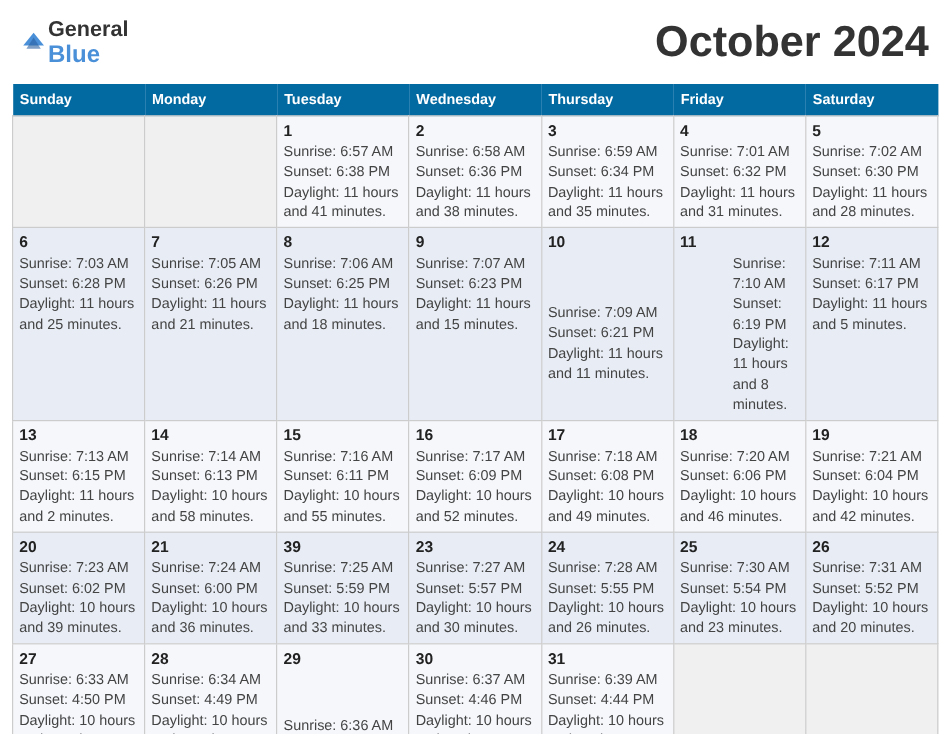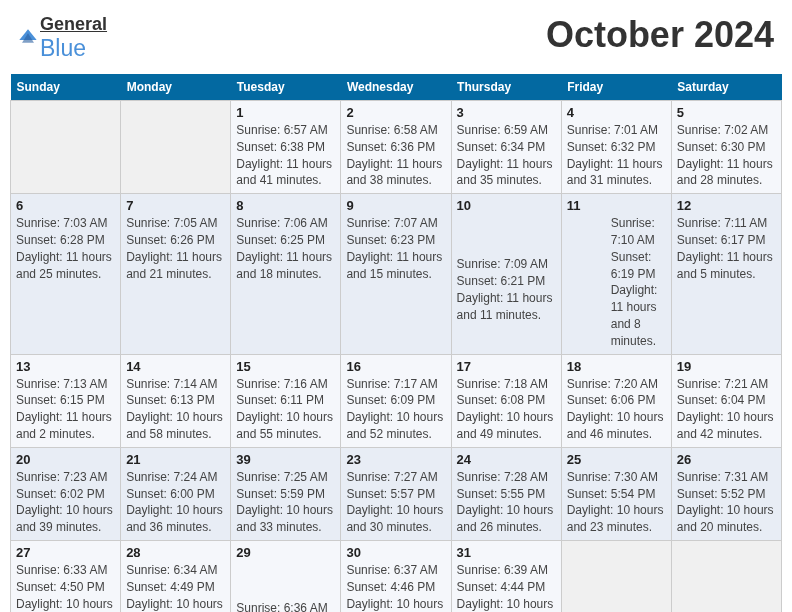--- a/index.html
+++ b/index.html
@@ -19,25 +19,24 @@
     }
     .logo {
       display: flex;
       align-items: center;
       gap: 2px;
     }
     .logo-text-general {
       font-size: 18px;
       font-weight: bold;
       color: #333;
-      text-decoration: underline;
     }
     .logo-text-blue {
-      font-size: 23px;
-      font-weight: normal;
+      font-size: 20px;
+      font-weight: bold;
       color: #4a90d9;
     }
     .logo-icon {
       width: 20px;
       height: 20px;
     }
     .title-block {
       text-align: right;
     }
     .month-title {

